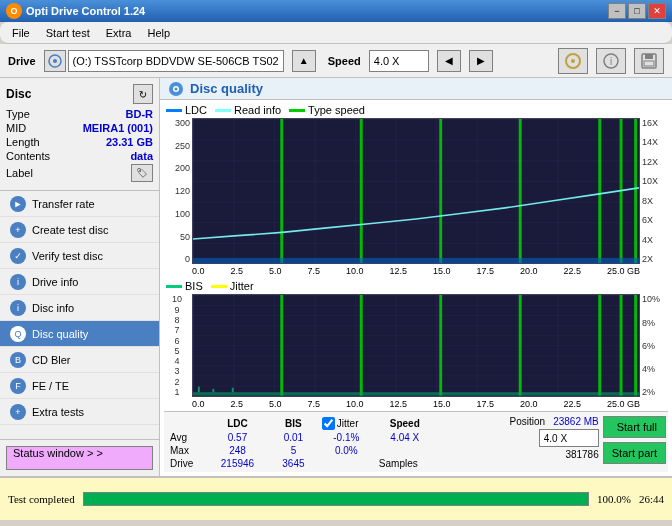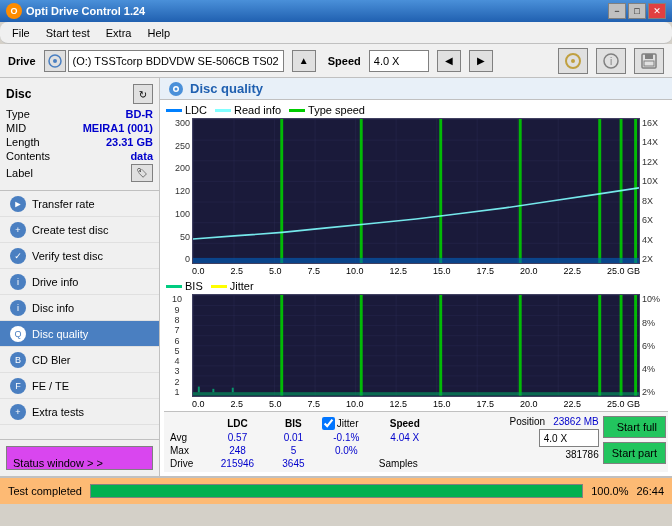--- a/index.html
+++ b/index.html
@@ -49,21 +49,21 @@
     
     
     .content { flex: 1; background: white; display: flex; flex-direction: column; }
     .content-header { background: #e8f0f8; height: 22px; display: flex; align-items: center; padding: 0 8px; gap: 6px; border-bottom: 1px solid #c0c0c0; }
     .content-title { font-size: 13px; font-weight: bold; color: #2060b0; }
     .chart-area { flex: 1; padding: 4px; display: flex; flex-direction: column; gap: 2px; position: relative; }
     .legend-item { display: flex; align-items: center; gap: 3px; }
     .legend-color { width: 16px; height: 3px; }
     
     
-    .status-bar { height: 28px; background: #fdba74; border-top: 2px solid #c0c0c0; display: flex; align-items: center; padding: 0 8px; gap: 8px; }
+    .status-bar { height: 44px; background: #fef9c3; border-top: 2px solid #c0c0c0; display: flex; align-items: center; padding: 0 8px; gap: 8px; font-family: Liberation Serif, serif; }
     .progress-bar-container { flex: 1; height: 14px; background: #c0c0c0; border: 1px solid #808080; }
     .progress-bar-fill { height: 100%; background: #00b050; width: 100%; }
     
     .start-btn { height: 22px; background: #22c55e; border: 1px solid #808080; padding: 0 8px; cursor: pointer; font-size: 11px; white-space: nowrap; text-align: right; }
   </style>
 </head>
 <body>
 
 <div class="title-bar">
   <div class="title-bar-left">
@@ -186,21 +186,21 @@
       <span>FE / TE</span>
     </div>
     <div class="nav-btn">
       <div class="nav-icon">+</div>
       <span>Extra tests</span>
     </div>
 
     <div style="flex:1;"></div>
 
     <div style="padding:6px;border-top:1px solid #c0c0c0;">
-      <div style="height:24px;background:#d946ef;border:1px solid #808080;display:flex;align-items:flex-end;padding:0 6px;cursor:pointer;">
+      <div style="height:24px;background:#f0abfc;border:1px solid #808080;display:flex;align-items:flex-start;padding:0 6px;cursor:pointer;">
         <span style="font-size:11px;">Status window &gt; &gt;</span>
       </div>
     </div>
   </div>
 
   <div class="content">
 
     <div class="content-header">
       <svg width="16" height="16" viewBox="0 0 16 16">
         <circle cx="8" cy="8" r="7" fill="#4a90d9"></circle>

